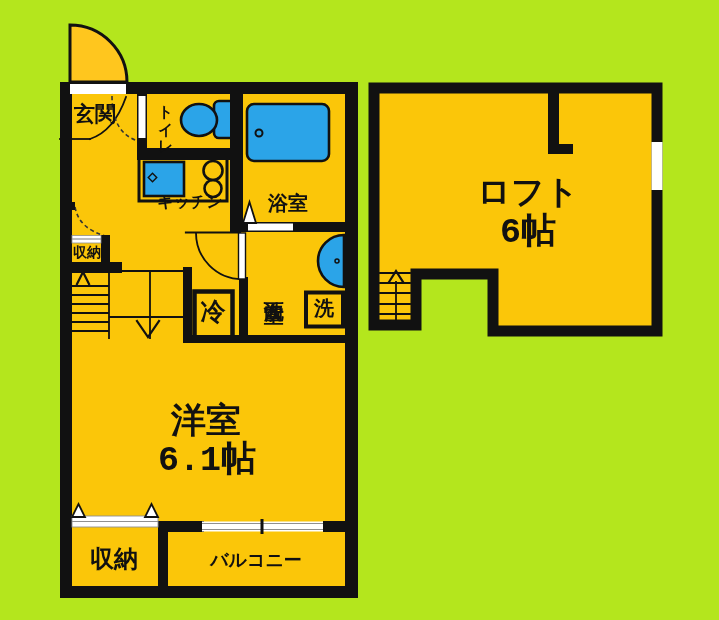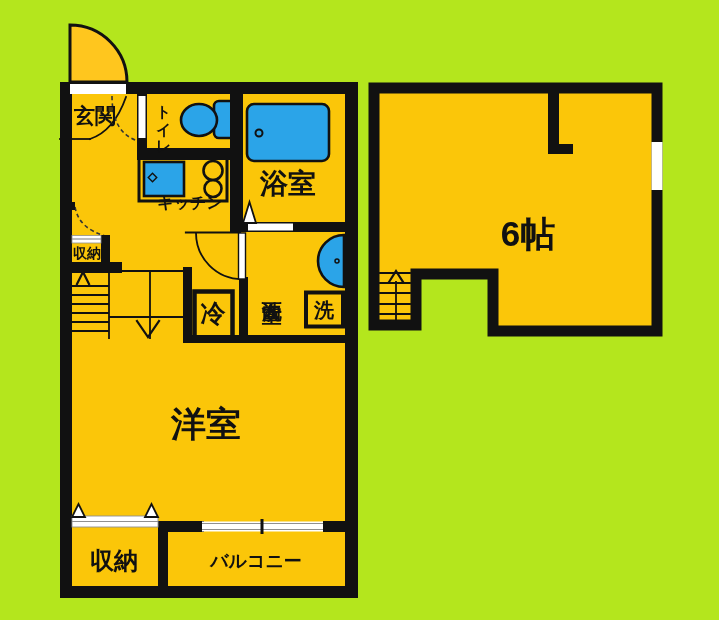--- a/index.html
+++ b/index.html
@@ -6,21 +6,21 @@
     --background:#B4E61D;
     --room-fill:#FBC609;
     --entrance-door-fill:#FFC61E;
     --fixture-blue:#2BA4E8;
     --wall:#111111;
     --label-text:#111111;
   }
   html,body{margin:0;padding:0;}
   body{width:719px;height:620px;background:var(--background);}
   .canvas{position:relative;width:719px;height:620px;background:var(--background);
-          overflow:hidden;font-family:Liberation Sans, sans-serif;}
+          overflow:hidden;font-family:Liberation Mono, monospace;}
   .canvas svg{position:absolute;left:0;top:0;}
   .lbl{position:absolute;transform:translate(-50%,-50%);font-weight:bold;
        color:var(--label-text);white-space:nowrap;line-height:1.02;}
   .v{writing-mode:vertical-rl;text-orientation:upright;letter-spacing:1px;}
   .w{fill:var(--wall);}
   .white{fill:#ffffff;}
   .thin{stroke:var(--wall);stroke-width:1.8;fill:none;stroke-linecap:square;}
   .thin2{stroke:var(--wall);stroke-width:2.2;fill:none;stroke-linecap:square;}
   .dash{stroke:#333333;stroke-width:1.6;fill:none;stroke-dasharray:4 3;}
   .blue{fill:var(--fixture-blue);stroke:var(--wall);stroke-width:2.6;}
@@ -131,23 +131,25 @@
       <path class="thin" d="M380,273 H410 M380,283 H410 M380,293 H410 M380,304 H410 M380,314 H410"></path>
       <path class="thin" d="M396,282 V320"></path>
       <path class="thin2" d="M389,282 L396,271 L403,282"></path>
     </g>
   </g>
 </svg>
 
 <div class="lbl" style="left:95px;top:116px;font-size:21px;">玄関</div>
 <div class="lbl v" style="left:164px;top:121px;font-size:15px;">トイレ</div>
 <div class="lbl" style="left:190px;top:203px;font-size:16px;">キッチン</div>
-<div class="lbl" style="left:288px;top:184px;font-size:28px;">浴室</div>
+<div class="lbl" style="left:288px;top:205px;font-size:20px;">浴室</div>
 <div class="lbl v" style="left:272px;top:287px;font-size:20px;">洗面室</div>
 <div class="lbl" style="left:324px;top:310px;font-size:20px;">洗</div>
 <div class="lbl" style="left:213px;top:314px;font-size:25px;">冷</div>
 <div class="lbl" style="left:87px;top:253px;font-size:14px;">収納</div>
 <div class="lbl" style="left:206px;top:424px;font-size:35px;text-align:center;">洋室</div>
+<div class="lbl" style="left:207px;top:462px;font-size:35px;">6.1帖</div>
 <div class="lbl" style="left:114px;top:561px;font-size:24px;">収納</div>
 <div class="lbl" style="left:256px;top:561px;font-size:18px;">バルコニー</div>
+<div class="lbl" style="left:528px;top:195px;font-size:33px;">ロフト</div>
 <div class="lbl" style="left:528px;top:234px;font-size:35px;">6帖</div>
 
 </div>
 
 </body></html>

